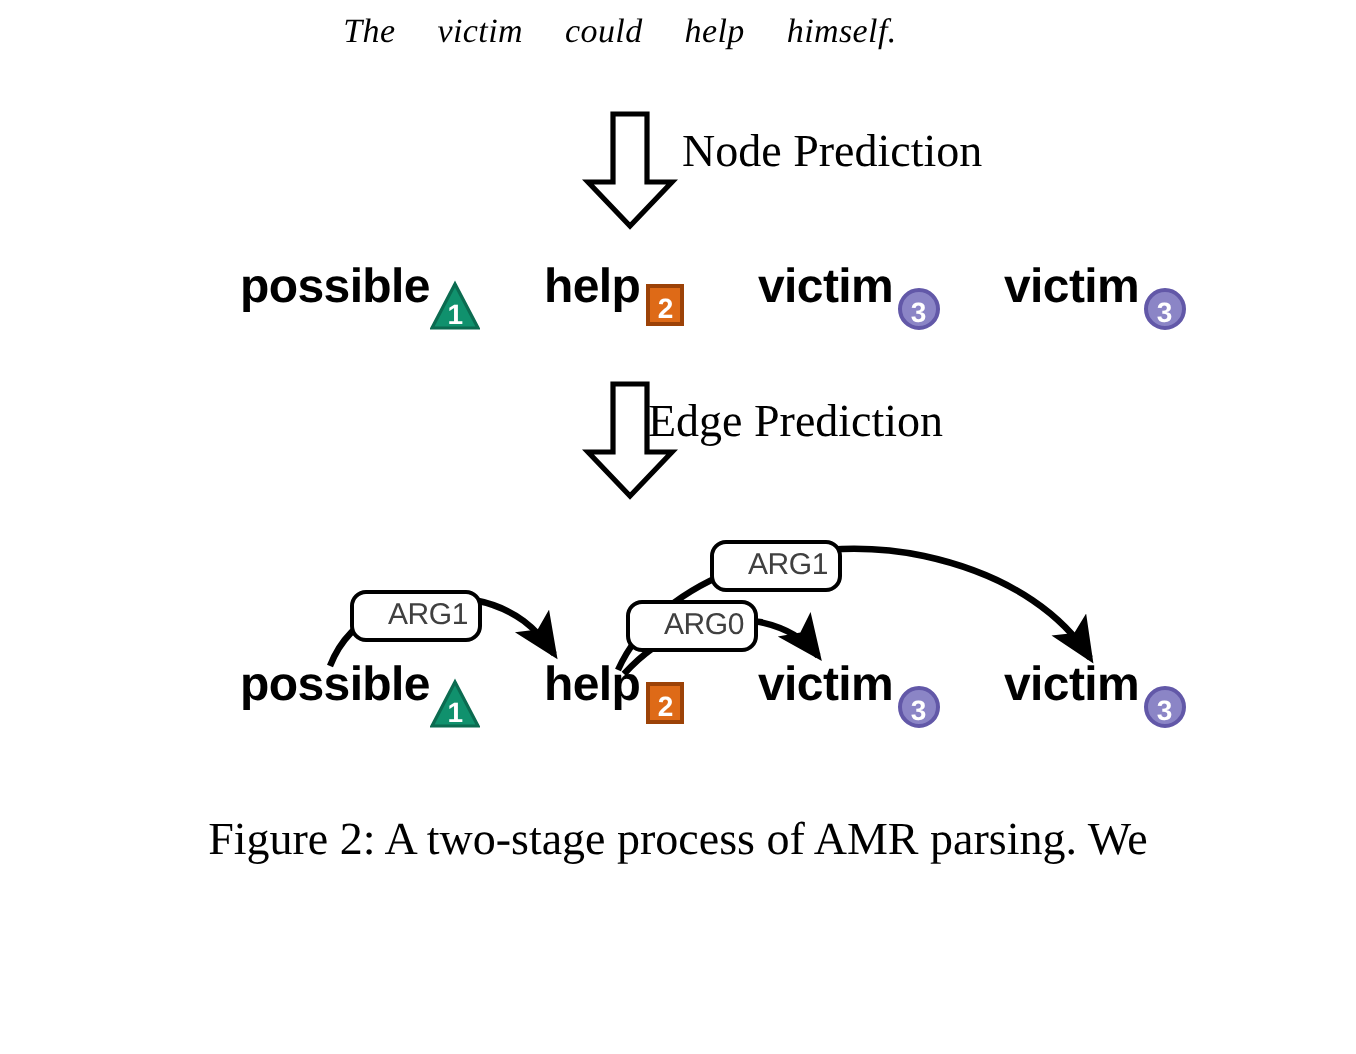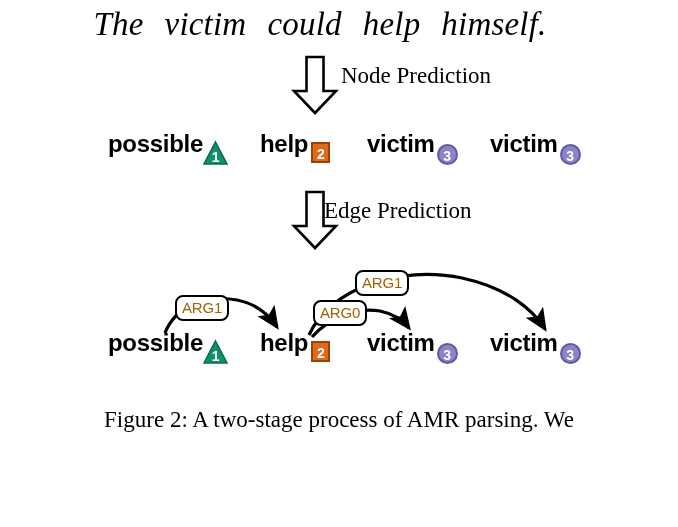--- a/index.html
+++ b/index.html
@@ -17,42 +17,41 @@
   }
 
   
   #sentence {
     position: absolute;
     left: 0;
     top: 6px;
     width: 620px;
     text-align: center;
     font-style: italic;
-    font-size: 33px;
+    font-size: 17px;
     letter-spacing: 0.2px;
     white-space: nowrap;
-    margin-left: 10px;
   }
   #sentence .w { display: inline-block; }
   #sentence .gap { display: inline-block; width: 21px; }
 
   
   .stage-label {
     position: absolute;
     font-size: 23px;
     white-space: nowrap;
   }
   #stage-label-node { left: 341px; top: 63px; }
   #stage-label-edge { left: 324px; top: 198px; }
 
   
   .block-arrow { position: absolute; }
 
   
-  .node-row { position: absolute; left: 0; width: 602px; height: 46px; }
+  .node-row { position: absolute; left: 12px; width: 602px; height: 46px; }
   #node-row-1 { top: 131px; }
   #node-row-2 { top: 330px; }
 
   .node {
     position: absolute;
     white-space: nowrap;
     font-family: "Liberation Sans", "DejaVu Sans", sans-serif;
     font-weight: bold;
     font-size: 24px;
     letter-spacing: -0.3px;
@@ -110,25 +109,25 @@
     width: 678px; height: 95px;
   }
 
   
   .edge-label {
     position: absolute;
     font-family: "Liberation Sans", "DejaVu Sans", sans-serif;
     font-size: 15px;
     line-height: 17px;
     letter-spacing: -0.2px;
-    color: #a16207;
+    color: #404040;
     background: #ffffff;
     border: 2.5px solid #000000;
     border-radius: 8px;
-    padding: 2px 5px 3px 5px;
+    padding: 2px 5px 3px 17px;
     white-space: nowrap;
   }
   #edge-label-0 { left: 175px; top: 295px; }
   #edge-label-1 { left: 355px; top: 270px; }
   #edge-label-2 { left: 313px; top: 300px; }
 
   
   #caption {
     position: absolute;
     left: 8px;

